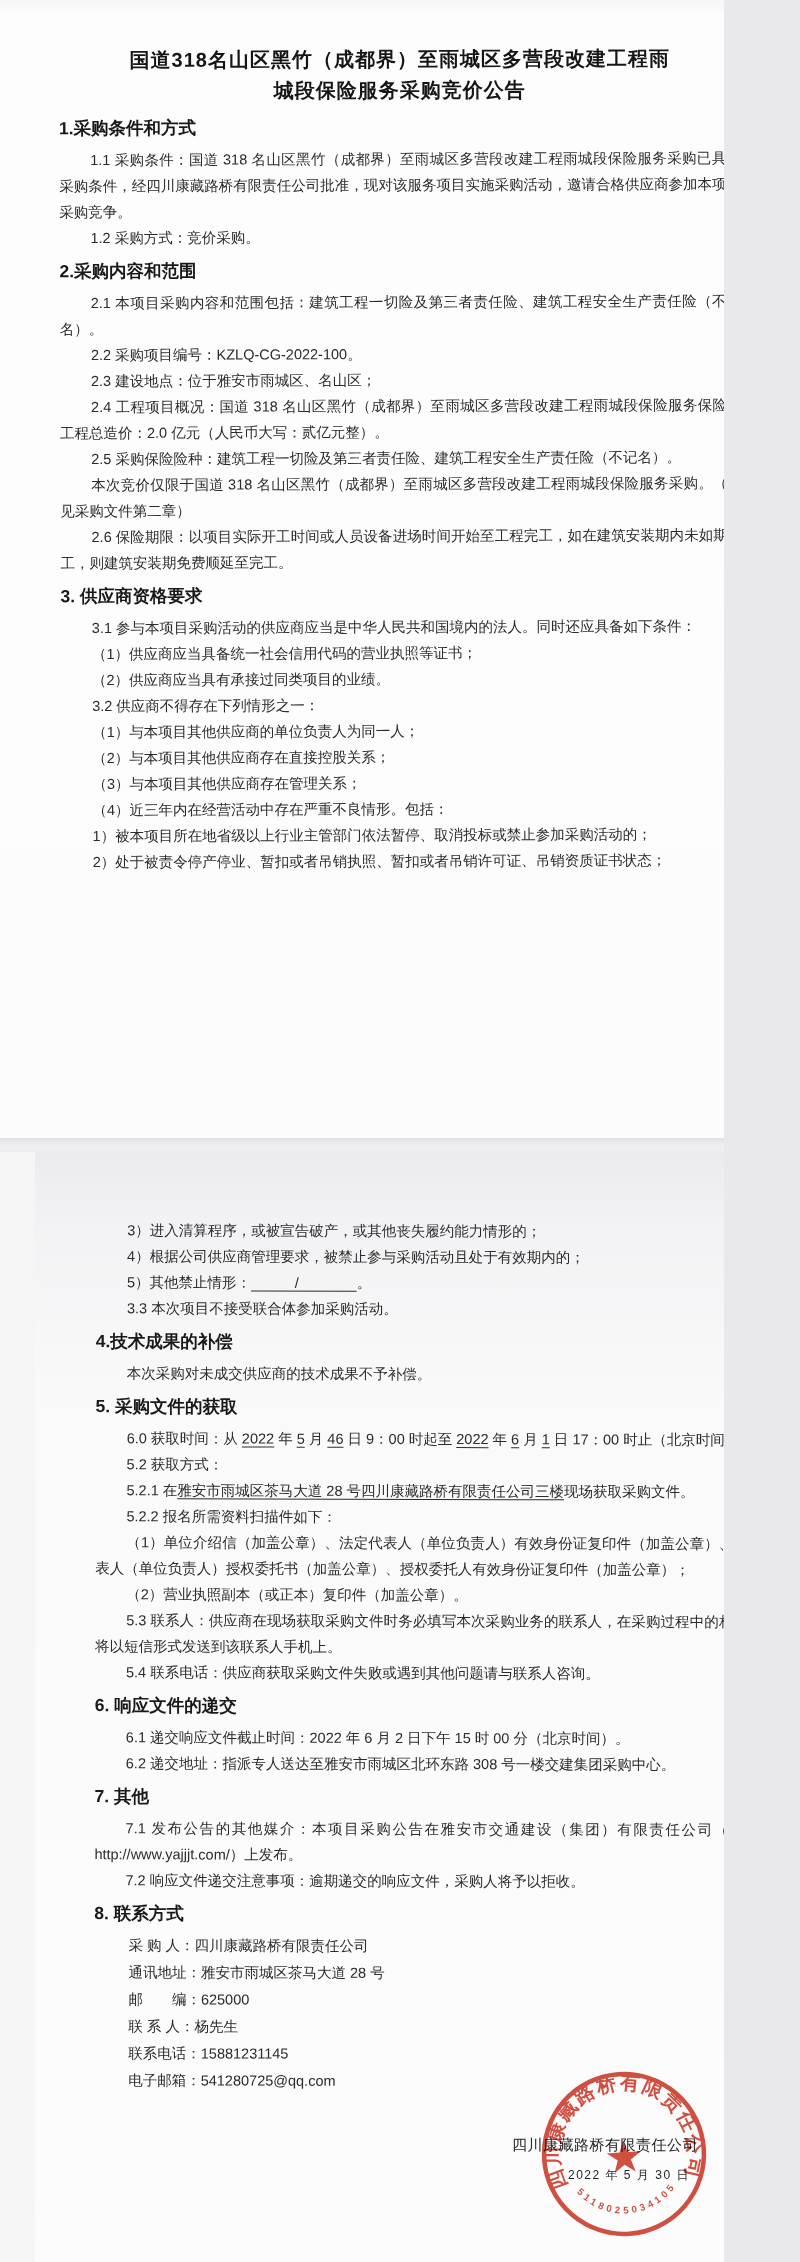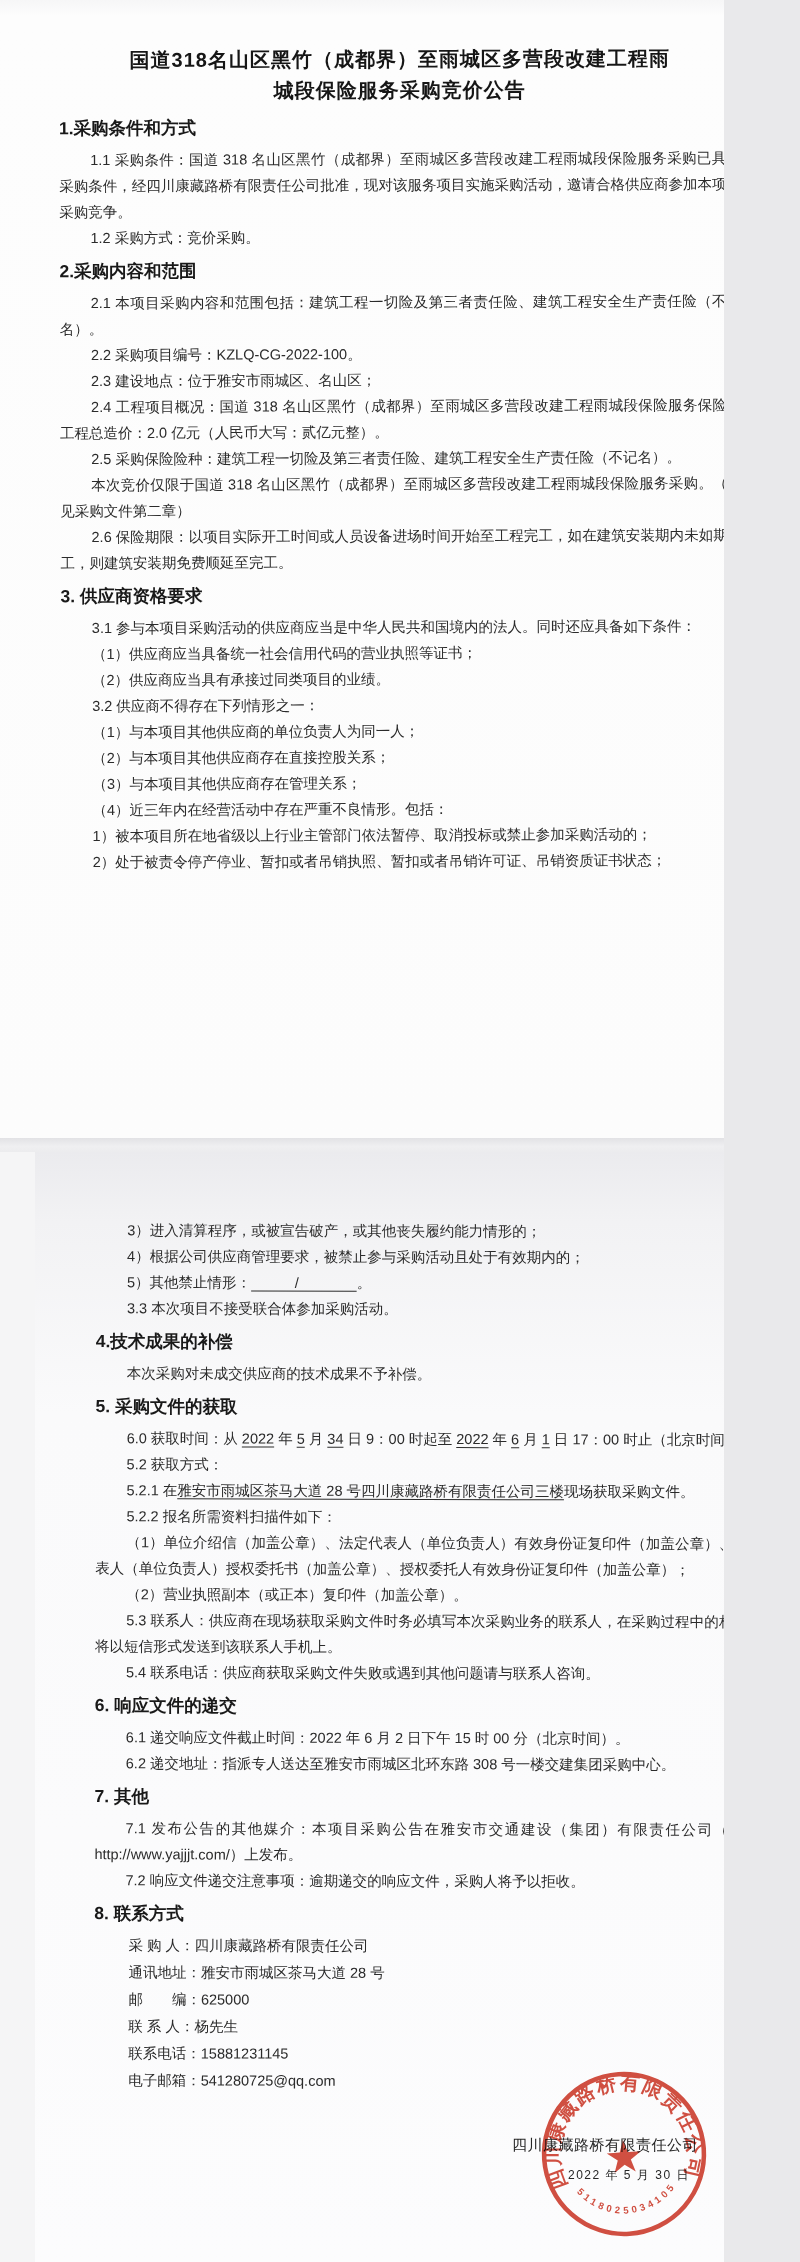--- a/index.html
+++ b/index.html
@@ -72,21 +72,21 @@
     <div class="content2">
       <div class="p">3）进入清算程序，或被宣告破产，或其他丧失履约能力情形的；</div>
       <div class="p">4）根据公司供应商管理要求，被禁止参与采购活动且处于有效期内的；</div>
       <div class="p"><span>5）其他禁止情形：</span><span class="u">　　　/　　　　</span><span>。</span></div>
       <div class="p">3.3 本次项目不接受联合体参加采购活动。</div>
 
       <div class="h">4.技术成果的补偿</div>
       <div class="p">本次采购对未成交供应商的技术成果不予补偿。</div>
 
       <div class="h">5. 采购文件的获取</div>
-      <div class="p"><span>6.0 获取时间：从 </span><span class="u">2022</span><span> 年 </span><span class="u">5</span><span> 月 </span><span class="u">34</span><span> 日 9：00 时起至 </span><span class="u">2022</span><span> 年 </span><span class="u">6</span><span> 月 </span><span class="u">1</span><span> 日 17：00 时止（北京时间）。</span></div>
+      <div class="p"><span>6.0 获取时间：从 </span><span class="u">2022</span><span> 年 </span><span class="u">5</span><span> 月 </span><span class="u">46</span><span> 日 9：00 时起至 </span><span class="u">2022</span><span> 年 </span><span class="u">6</span><span> 月 </span><span class="u">1</span><span> 日 17：00 时止（北京时间）。</span></div>
       <div class="p">5.2 获取方式：</div>
       <div class="p"><span>5.2.1 在</span><span class="u">雅安市雨城区茶马大道 28 号四川康藏路桥有限责任公司三楼</span><span>现场获取采购文件。</span></div>
       <div class="p">5.2.2 报名所需资料扫描件如下：</div>
       <div class="p">（1）单位介绍信（加盖公章）、法定代表人（单位负责人）有效身份证复印件（加盖公章）、法定代表人（单位负责人）授权委托书（加盖公章）、授权委托人有效身份证复印件（加盖公章）；</div>
       <div class="p">（2）营业执照副本（或正本）复印件（加盖公章）。</div>
       <div class="p">5.3 联系人：供应商在现场获取采购文件时务必填写本次采购业务的联系人，在采购过程中的相关信息将以短信形式发送到该联系人手机上。</div>
       <div class="p">5.4 联系电话：供应商获取采购文件失败或遇到其他问题请与联系人咨询。</div>
 
       <div class="h">6. 响应文件的递交</div>
       <div class="p">6.1 递交响应文件截止时间：2022 年 6 月 2 日下午 15 时 00 分（北京时间）。</div>

